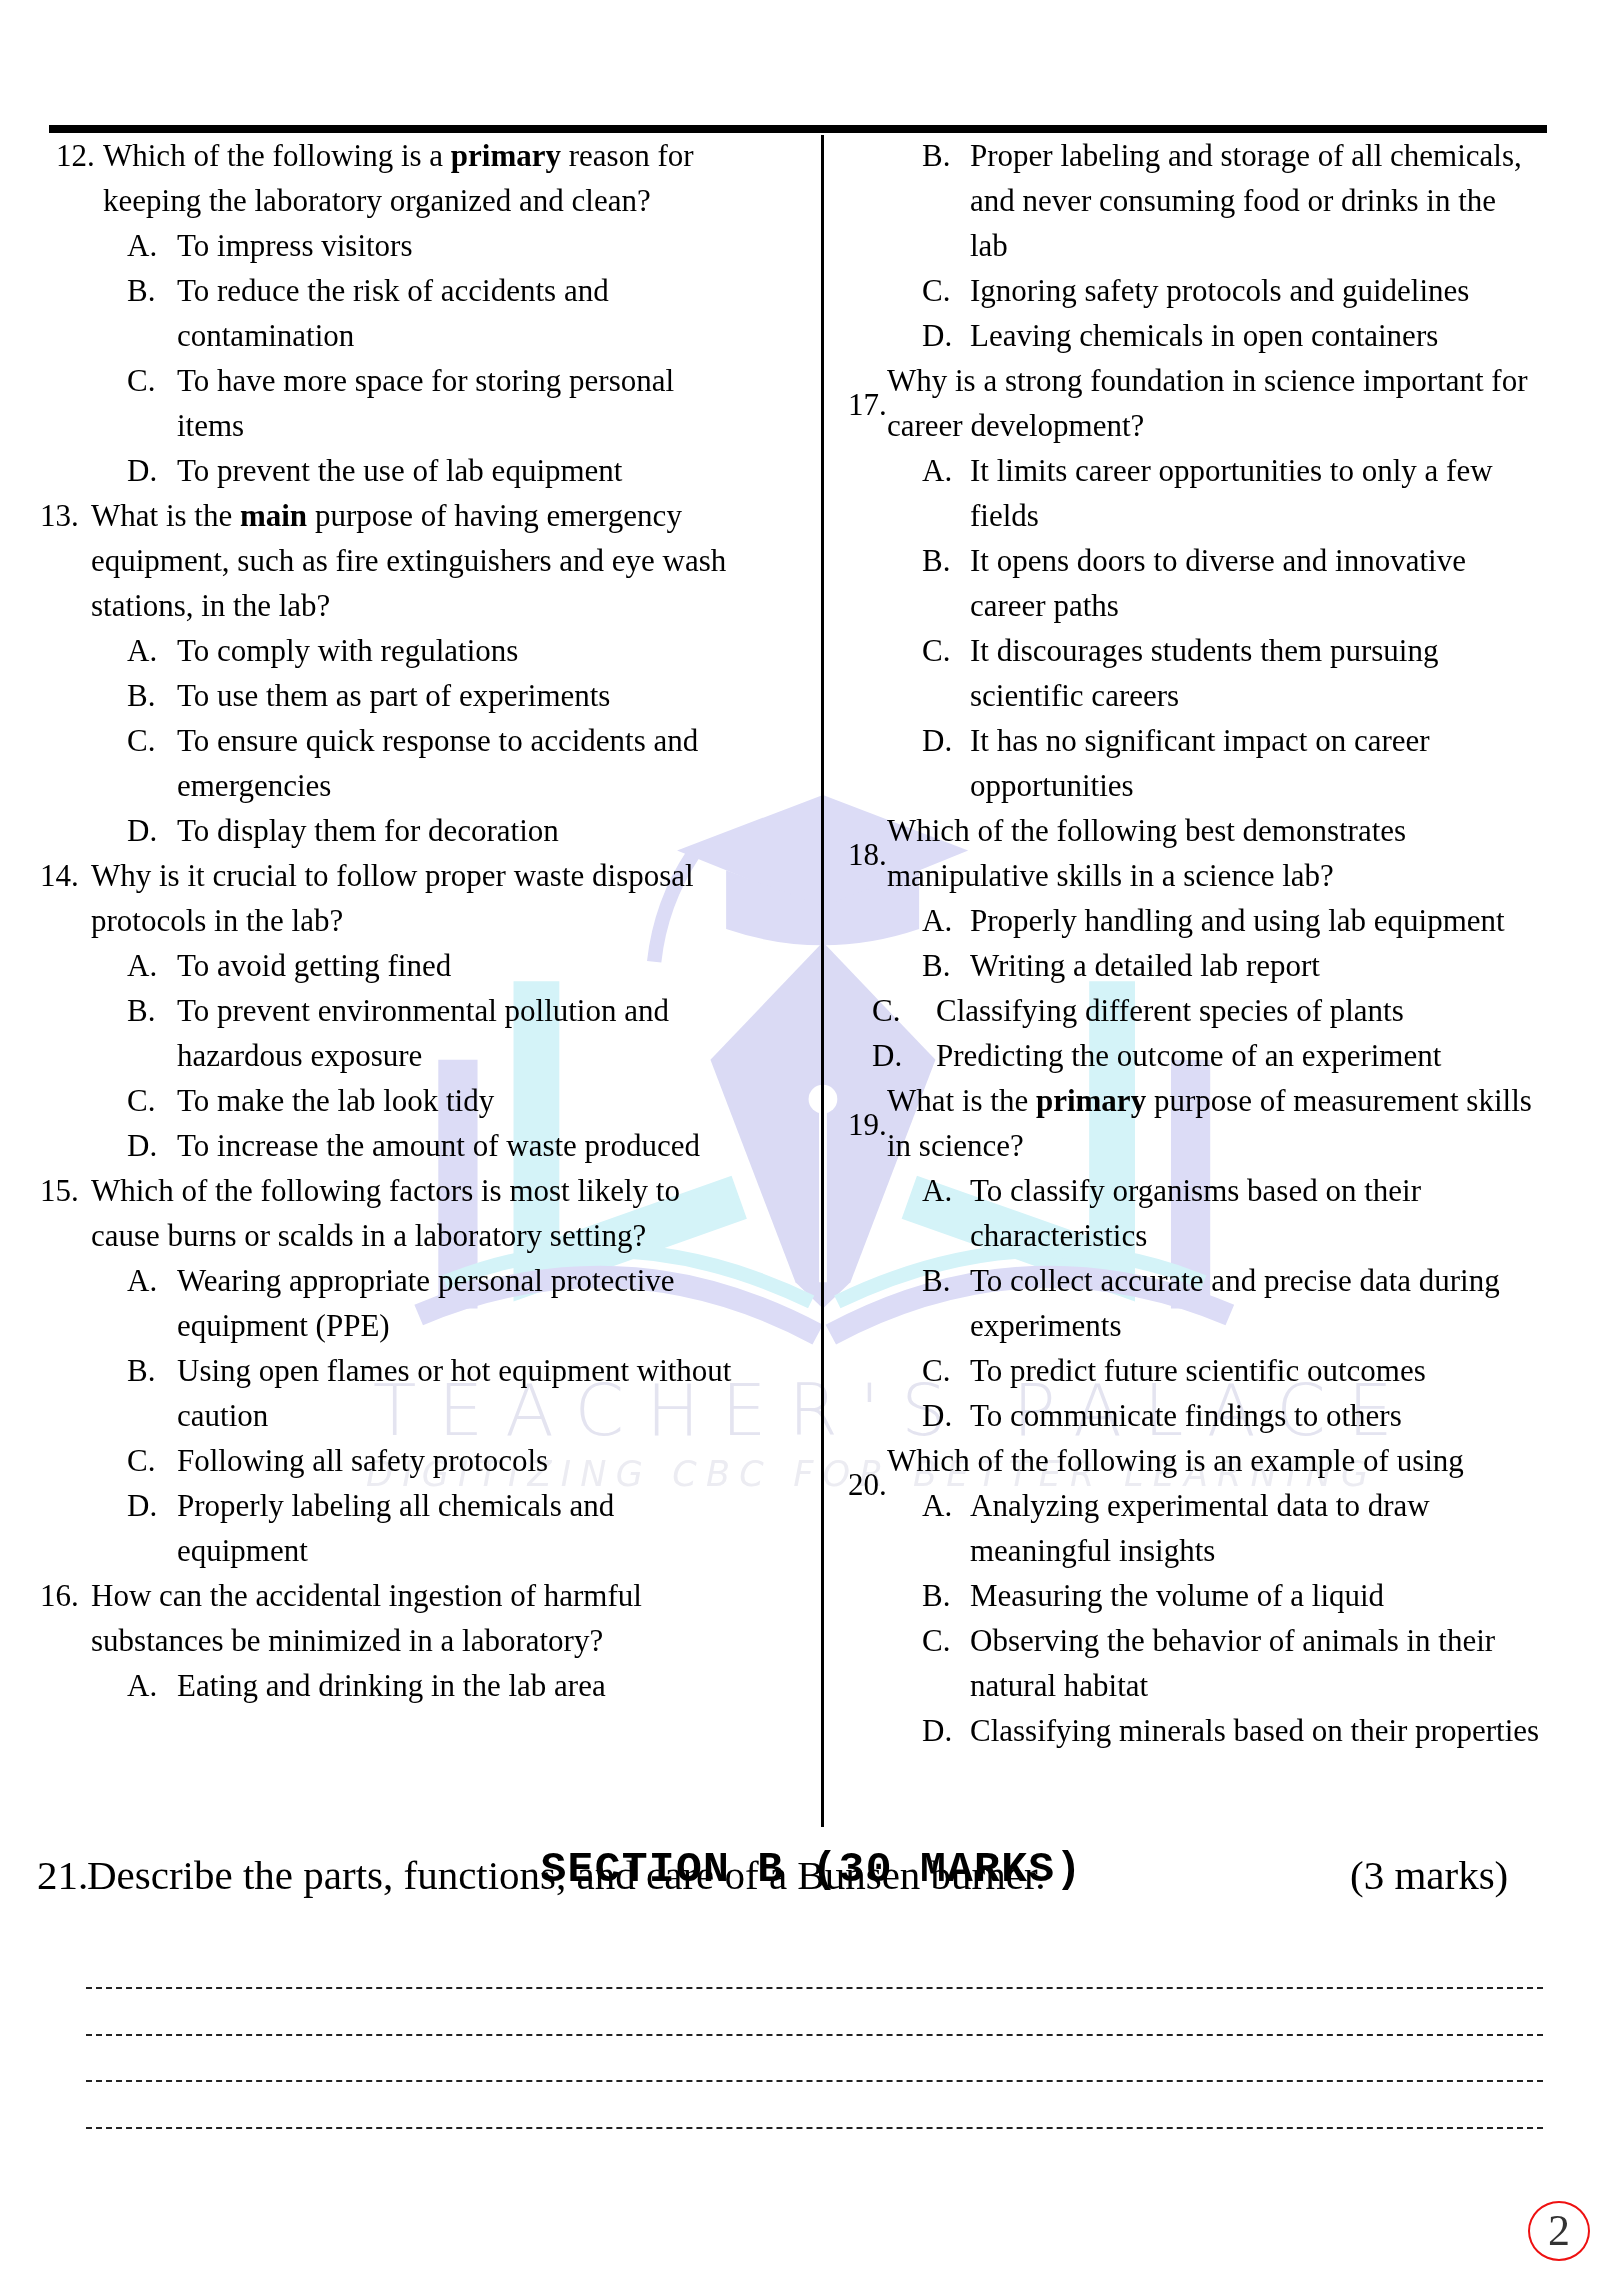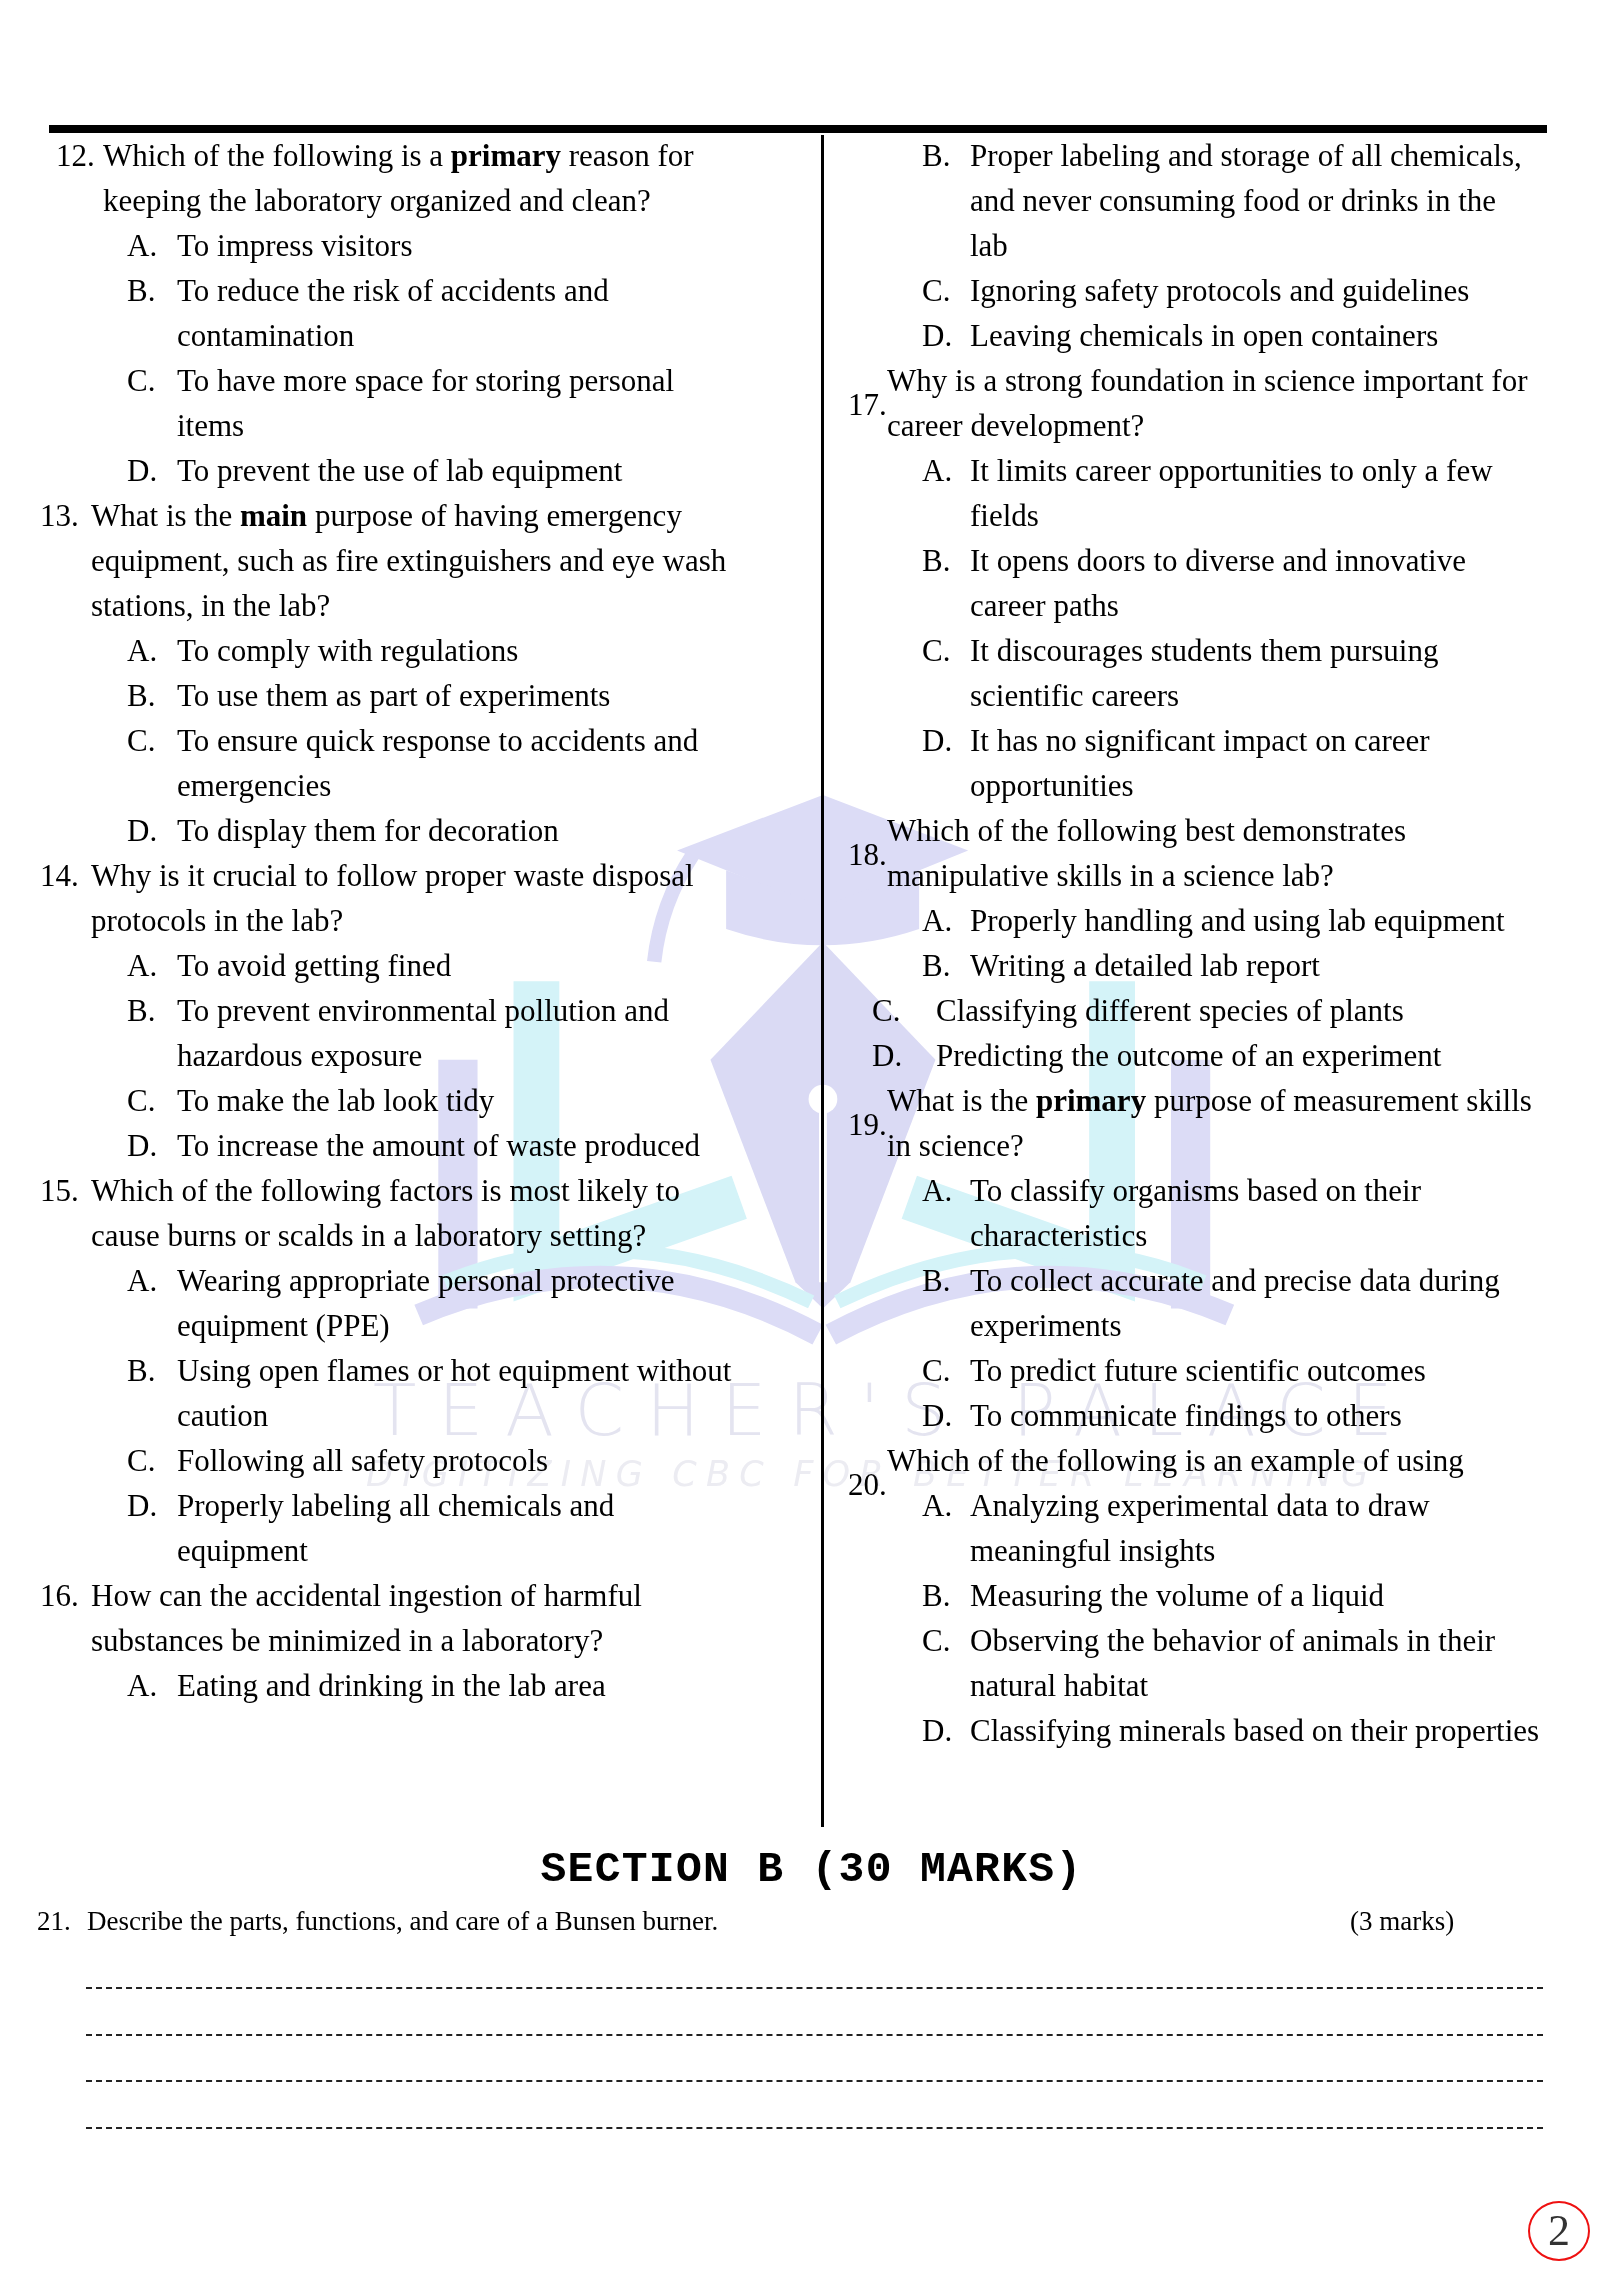--- a/index.html
+++ b/index.html
@@ -40,21 +40,21 @@
   .right .q .num { left:22px;margin-top:24px; }
   .right .q .txt { left:61px; }
   .right .opt .num { left:96px; }
   .right .opt .txt { left:144px; }
   .right .opt2 .num { left:46px; }
   .right .opt2 .txt { left:110px; }
 
   .section-title { position:absolute; left:0; width:1623px; top:1845px; text-align:center; z-index:1;
                    font-family:"Liberation Mono", "DejaVu Sans Mono", monospace; font-weight:bold;
                    font-size:43px; letter-spacing:1.3px; }
-  .q21 { position:absolute; top:1898px; left:0; width:1623px; height:46px; font-size:27px; line-height:46px; z-index:1; }
+  .q21 { position:absolute; top:1852px; left:0; width:1623px; height:46px; font-size:41px; line-height:46px; z-index:1; }
   .q21 .num { position:absolute; left:37px; }
   .q21 .txt { position:absolute; left:87px; }
   .q21 .marks { position:absolute; left:1350px; }
 
   .answer-line { position:absolute; left:86px; width:1457px; height:0; border-top:2px dashed #222; z-index:1; }
 
   .page-num { position:absolute; left:1528px; top:2201px; width:58px; height:56px; border:2px solid #ee1111;
               border-radius:50%; text-align:center; line-height:56px; font-size:44px; color:#333; z-index:1; }
 </style>
 </head>

